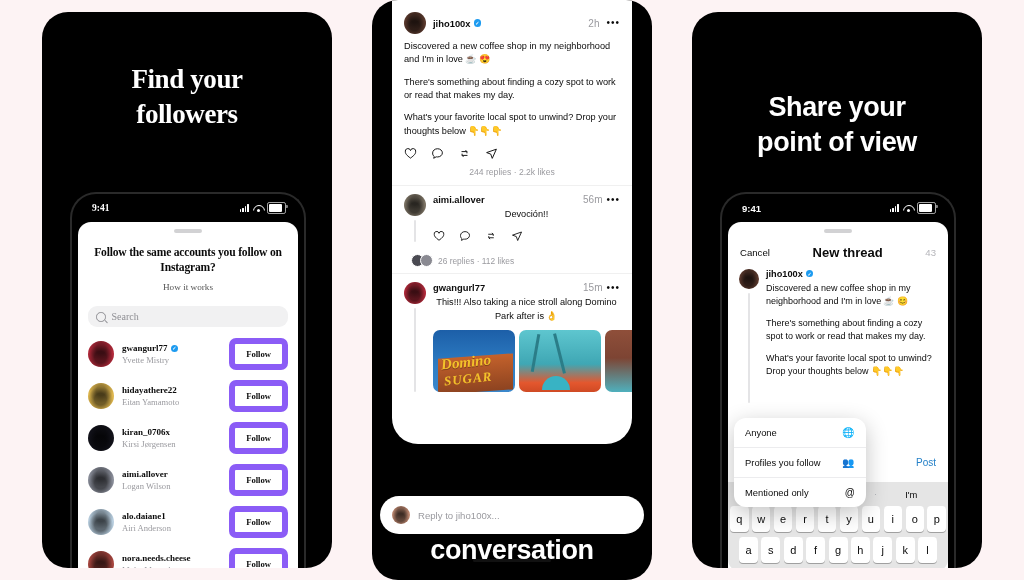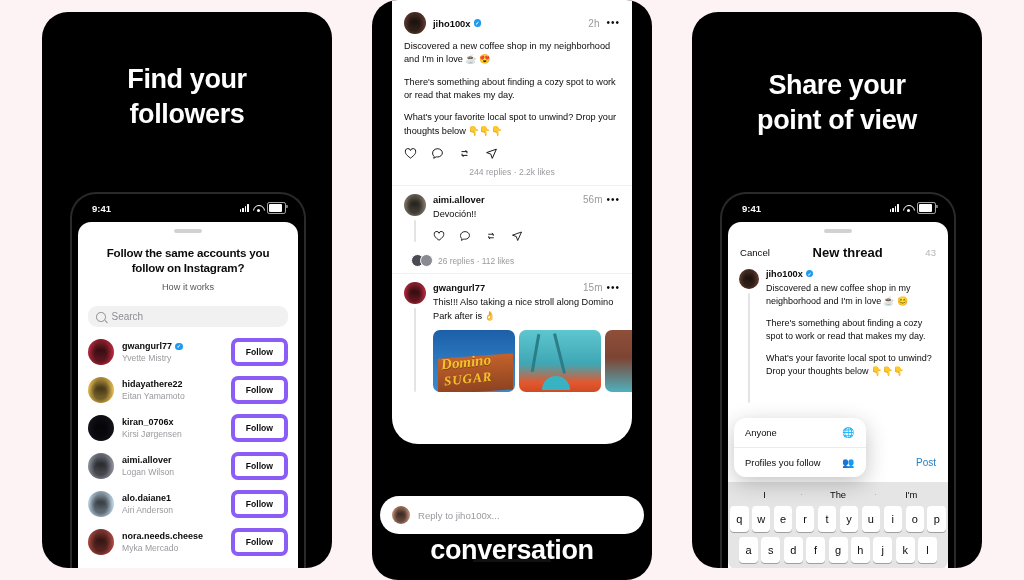--- a/index.html
+++ b/index.html
@@ -14,36 +14,36 @@
     width: 1024px; height: 580px;
     background: #fdf3f4;
   }
 
   
   .panel {
     position: absolute;
     background: #000;
     overflow: hidden;
   }
-  #panel-1 { left: 42px;  top: 12px; width: 290px; height: 556px; border-radius: 26px; }
+  #panel-1 { left: 42px;  top: 12px; width: 290px; height: 556px; border-radius: 26px; font-family: Liberation Serif, serif; }
   #panel-2 { left: 372px; top: 0px;  width: 280px; height: 580px; border-radius: 26px; }
   #panel-3 { left: 692px; top: 12px; width: 290px; height: 556px; border-radius: 26px; }
 
   
   .headline {
     color: #fff;
     text-align: center;
     font-size: 27px;
     font-weight: 700;
     line-height: 1.28;
     letter-spacing: -0.4px;
     padding: 0 16px;
   }
   #panel-1 .headline { margin-top: 50px; }
-  #panel-3 .headline { margin-top: 56px; }
+  #panel-3 .headline { margin-top: 78px; }
   #panel-2 .headline-bottom {
     position: absolute;
     left: 0; right: 0; bottom: 12px;
     color: #fff; text-align: center;
     font-size: 27px; font-weight: 700; line-height: 1.28;
     letter-spacing: -0.4px;
   }
 
   
   .phone {
@@ -168,21 +168,21 @@
   }
   .u-full { font-size: 8.6px; color: #9a9a9f; margin-top: 2px; }
   .verified {
     width: 7.5px; height: 7.5px; border-radius: 50%;
     background: #1d9bf0; flex: none;
     display: inline-flex; align-items: center; justify-content: center;
     color: #fff; font-size: 5px; font-weight: 700;
   }
   .follow-btn {
     font-size: 8.6px; font-weight: 700; color: #0b0b0b;
-    border: 4px solid #8b5cf6; border-radius: 7px;
+    border: 6px solid #8b5cf6; border-radius: 7px;
     padding: 5px 11px; background: #fff;
     flex: none;
   }
 
   
   .feed {
     position: absolute;
     left: 20px; top: 0; width: 240px;
     background: #fff;
     border-radius: 0 0 26px 26px;
@@ -214,21 +214,21 @@
   .reply-item {
     padding: 8px 12px 6px;
     border-top: 1px solid #f0f0f0;
     display: flex; gap: 7px;
   }
   .reply-left { width: 22px; flex: none; display: flex; flex-direction: column; align-items: center; }
   .reply-left .av { width: 22px; height: 22px; }
   .thread-line { width: 1.5px; flex: 1; background: #e4e4e6; margin-top: 4px; border-radius: 1px; min-height: 18px; }
   .reply-main { flex: 1; min-width: 0; }
   .reply-head { display: flex; align-items: center; gap: 4px; }
-  .reply-text { font-size: 9.2px; color: #0b0b0b; line-height: 1.45; margin-top: 3px; }
+  .reply-text { font-size: 9.2px; color: #0b0b0b; line-height: 1.45; margin-top: 3px; text-align: center; }
   .reply-stats { font-size: 8.4px; color: #9a9a9f; margin-top: 6px; display: flex; align-items: center; gap: 5px; }
   .facepile { display: flex; }
   .facepile span {
     width: 11px; height: 11px; border-radius: 50%;
     border: 1.2px solid #fff; margin-left: -4px; background: #777;
   }
   .facepile span:first-child { margin-left: 0; }
 
   .media-row { display: flex; gap: 4px; margin-top: 7px; }
   .media {
@@ -673,20 +673,24 @@
 
         <div class="audience-menu">
           <div class="audience-item">
             <span>Anyone</span>
             <span class="aud-icon">🌐</span>
           </div>
           <div class="audience-item">
             <span>Profiles you follow</span>
             <span class="aud-icon">👥</span>
           </div>
+          <div class="audience-item">
+            <span>Mentioned only</span>
+            <span class="aud-icon">@</span>
+          </div>
         </div>
 
         <div class="reply-setting">
           <span>Anyone can reply</span>
           <span class="post-link">Post</span>
         </div>
 
         <div class="keyboard">
           <div class="kb-suggest">
             <div>I</div>

